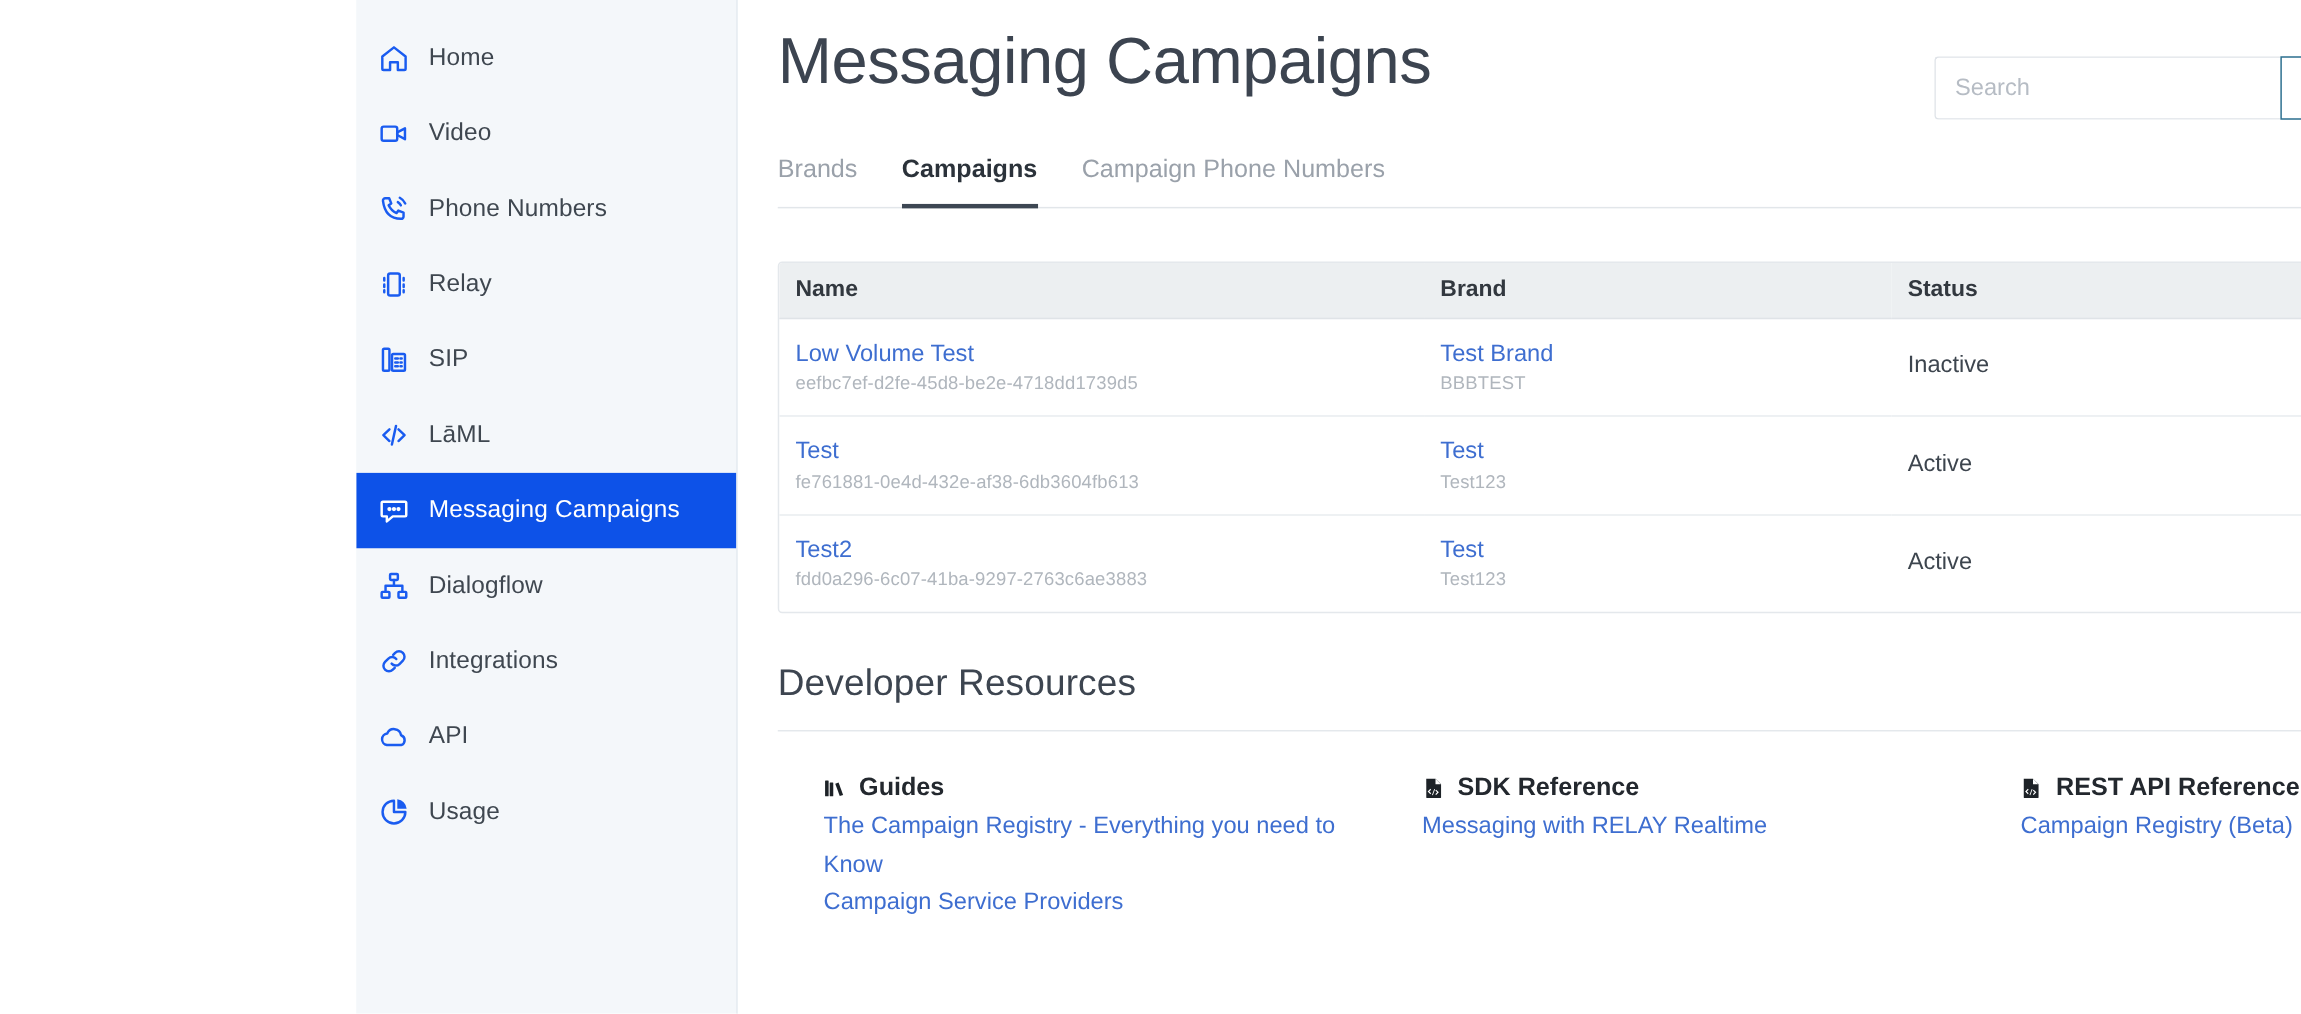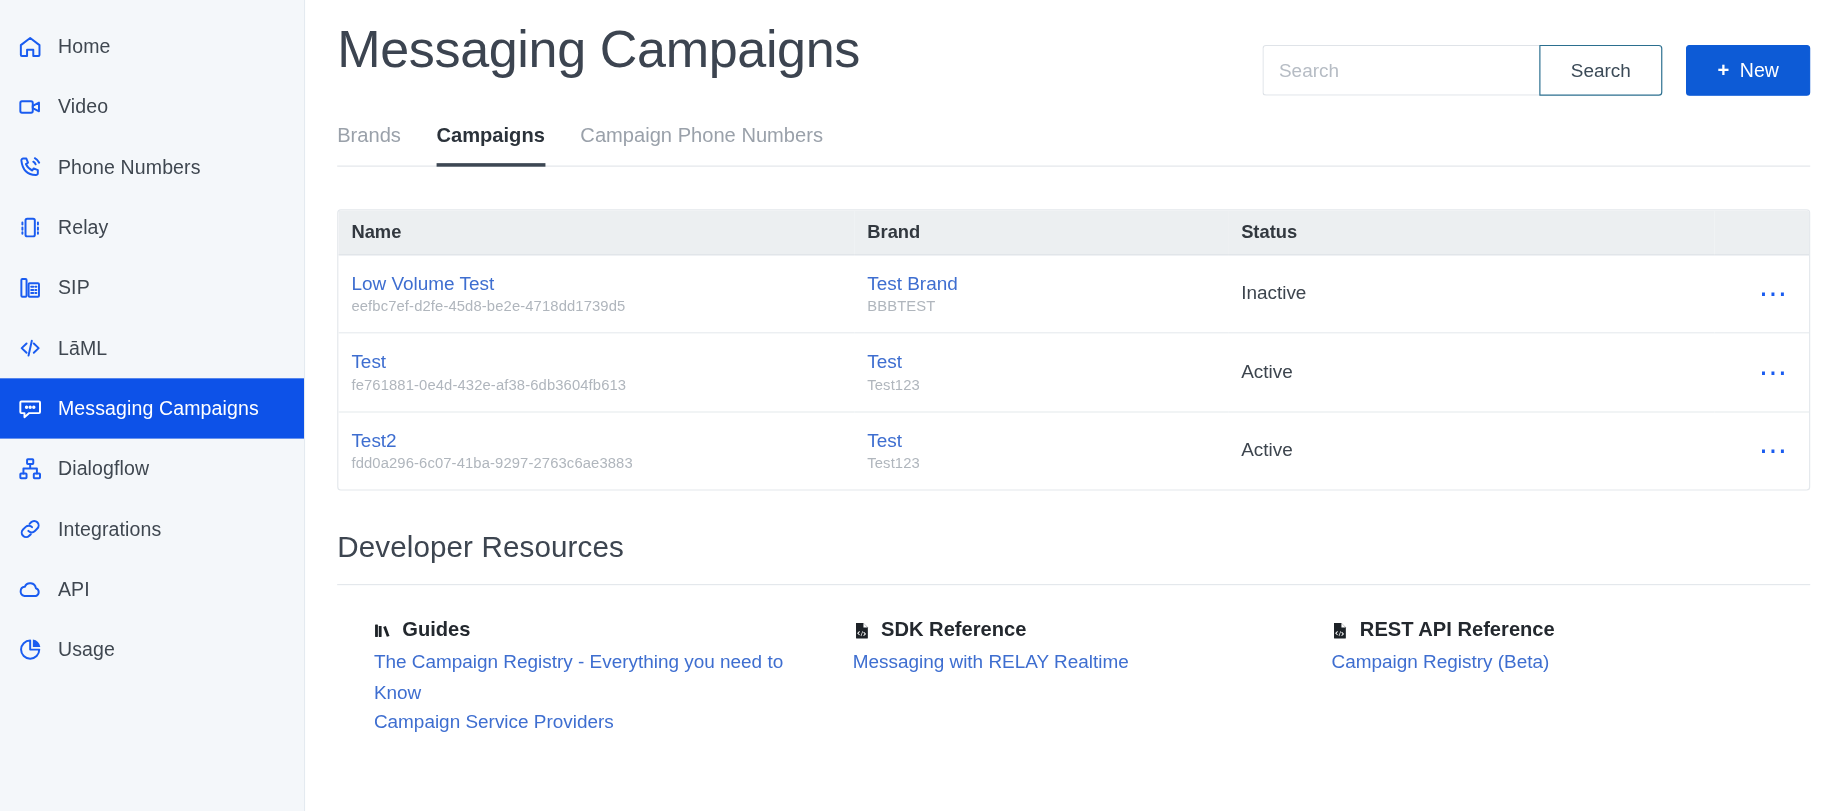--- a/index.html
+++ b/index.html
@@ -7,20 +7,21 @@
     width: 1841px; height: 811px;
     font-family: "Liberation Sans", sans-serif;
     background: #ffffff;
     overflow: hidden;
   }
   .app {
     display: flex;
     width: 1841px; height: 811px;
     
     transform-origin: 0 0;
+    justify-content: flex-end;
   }
   .scaler {
     width: 1556px; height: 686px;
     transform: scale(1.18316, 1.18221);
     transform-origin: 0 0;
     display: flex;
   }
 
   
   .sidebar {

